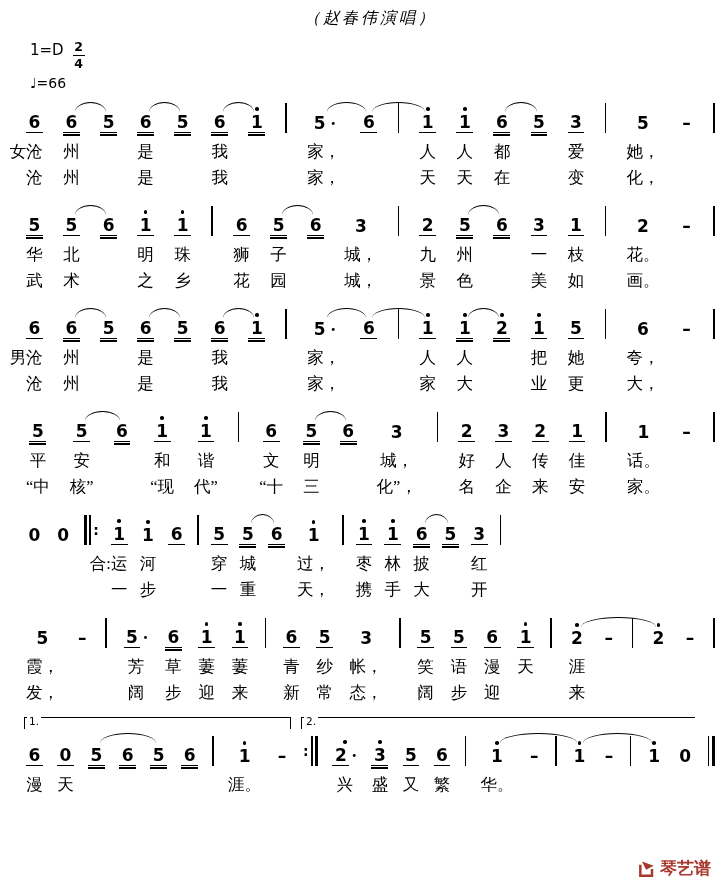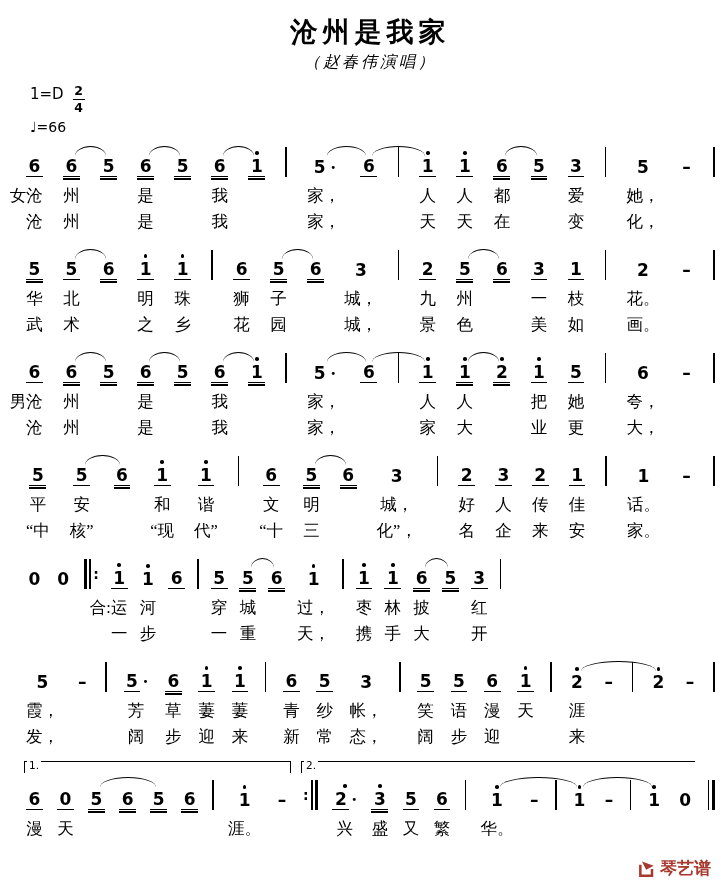--- a/index.html
+++ b/index.html
@@ -54,21 +54,20 @@
           font-size:10.5px;line-height:11px;background:#fff;padding:0 2px;}
 
   
   .logo{position:absolute;right:10px;bottom:10px;display:flex;align-items:center;gap:3px;
         font-family:"Liberation Sans",sans-serif;font-weight:bold;font-size:17px;justify-content:flex-end;}
 </style>
 </head>
 <body style="color: rgb(0, 0, 0); background: rgb(255, 255, 255);">
 
 <div class="sheet">
-  <div class="title">沧州是我家</div>
   <div class="subtitle">（赵春伟演唱）</div>
   <div class="meta">
     <div class="keyblock">
       <div class="keyline">
         <span>1=D</span>
         <span class="frac">
           <span>2</span>
           <span class="fracbar"></span>
           <span>4</span>
         </span>

